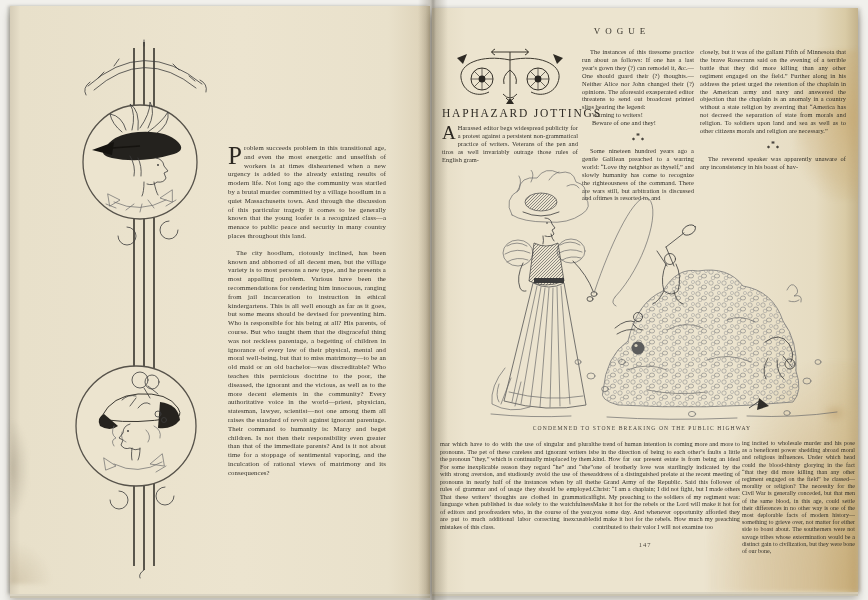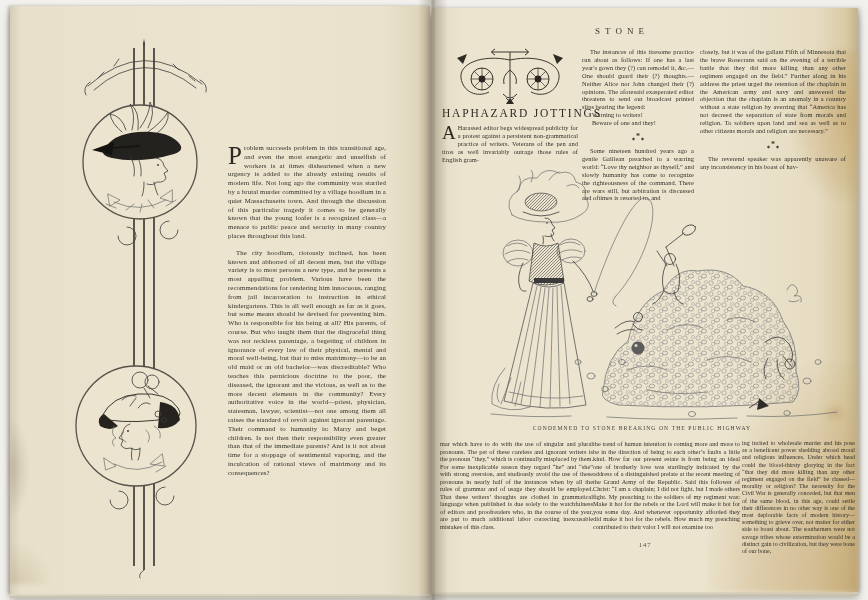--- a/index.html
+++ b/index.html
@@ -177,21 +177,21 @@
       <p><span class="dropcap">P</span><span>roblem succeeds problem in this transitional age, and even the most energetic and unselfish of workers is at times disheartened when a new urgency is added to the already existing results of modern life. Not long ago the community was startled by a brutal murder committed by a village hoodlum in a quiet Massachusetts town. And through the discussion of this particular tragedy it comes to be generally known that the young loafer is a recognized class—a menace to public peace and security in many country places throughout this land.</span></p>
       <p>The city hoodlum, riotously inclined, has been known and abhorred of all decent men, but the village variety is to most persons a new type, and he presents a most appalling problem. Various have been the recommendations for rendering him innocuous, ranging from jail incarceration to instruction in ethical kindergartens. This is all well enough as far as it goes, but some means should be devised for preventing him. Who is responsible for his being at all? His parents, of course. But who taught them that the disgraceful thing was not reckless parentage, a begetting of children in ignorance of every law of their physical, mental and moral well-being, but that to miss matrimony—to be an old maid or an old bachelor—was discreditable? Who teaches this pernicious doctrine to the poor, the diseased, the ignorant and the vicious, as well as to the more decent elements in the community? Every authoritative voice in the world—priest, physician, statesman, lawyer, scientist—not one among them all raises the standard of revolt against ignorant parentage. Their command to humanity is: Marry and beget children. Is not then their responsibility even greater than that of the immediate parents? And is it not about time for a stoppage of sentimental vaporing, and the inculcation of rational views of matrimony and its consequences?</p>
     </div>
   </div>
 
   <div class="page page-right">
     <div class="stain stain-right-mid"></div>
     <div class="stain stain-right-bottom"></div>
     <div class="stain stain-right-spot"></div>
 
-    <div class="vogue">STONE</div>
+    <div class="vogue">VOGUE</div>
 
     <div class="col col-1">
       <svg class="headpiece" width="118" height="60" viewBox="0 0 118 60">
         <g stroke="#3c382f" fill="none" stroke-width="1">
           <path d="M40 6 h38 M44 3 q-6 3 0 6 M74 3 q6 3 0 6"></path>
           <line x1="59" y1="6" x2="59" y2="52"></line>
           <path d="M59 14 C 30 8 8 18 10 32 C 12 46 26 52 38 46"></path>
           <path d="M59 14 C 88 8 110 18 108 32 C 106 46 92 52 80 46"></path>
           <path d="M59 24 q-8 6 -6 14 M59 24 q8 6 6 14"></path>
           <path d="M52 48 q7 8 14 0 M55 52 q4 5 8 0"></path>

